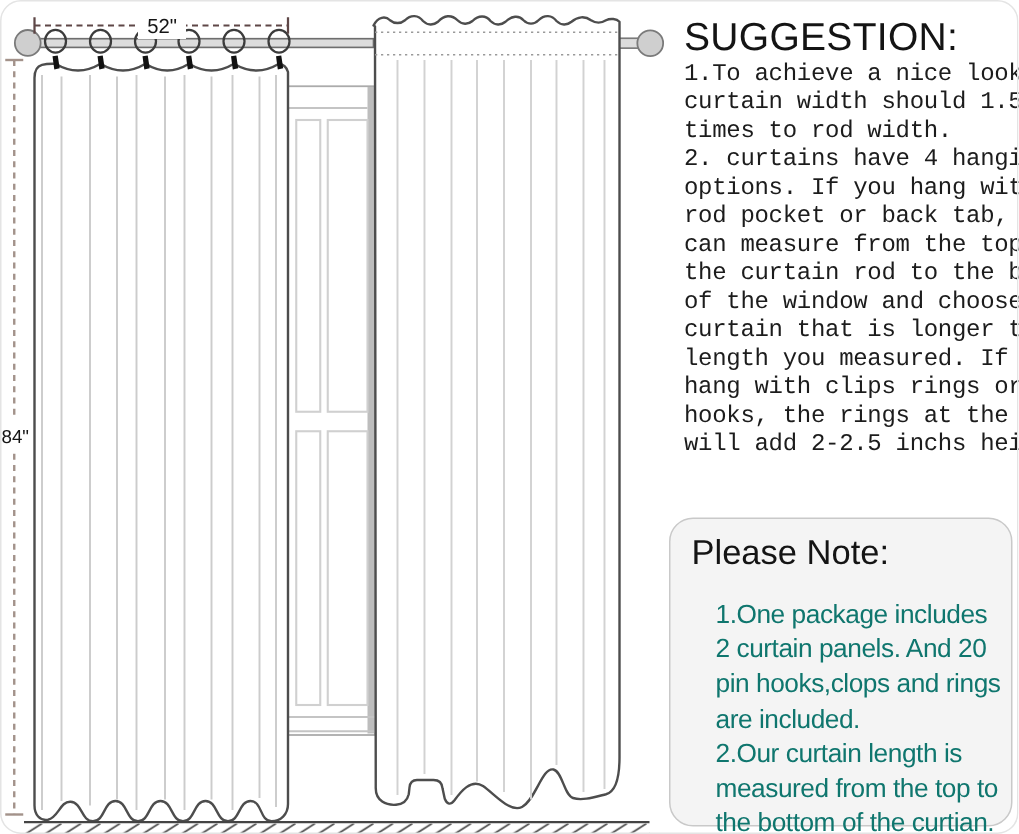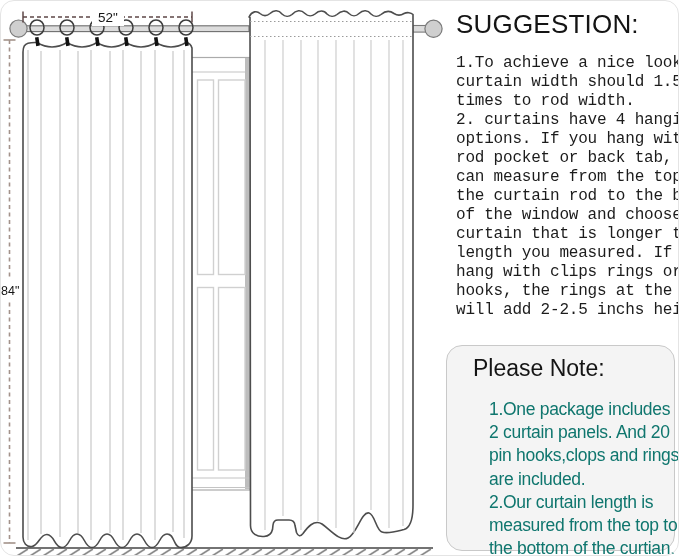--- a/index.html
+++ b/index.html
@@ -1,24 +1,24 @@
 <!DOCTYPE html>
 <html><head>
 <meta charset="utf-8">
 <style>
   html,body{margin:0;padding:0;background:#fff;}
   body{width:679px;height:556px;position:relative;overflow:hidden;
        font-family:"Liberation Sans", sans-serif;color:#1a1a1a;}
   .frame{position:absolute;inset:0;border:1px solid #e4e4e4;border-radius:14px;pointer-events:none;}
   .diagram{position:absolute;left:0;top:0;}
   .right-col{position:absolute;left:456px;top:9px;width:223px;}
-  .sg-title{font-size:26px;line-height:31px;font-weight:500;letter-spacing:.2px;margin:0 0 14px 0;color:#141414;}
+  .sg-title{font-size:26px;line-height:31px;font-weight:500;letter-spacing:.2px;margin:0 0 0 0;color:#141414;}
   .sg-body{font-size:16px;line-height:19px;letter-spacing:-.2px;white-space:pre;margin:0;color:#1c1c1c;font-family:Liberation Mono, monospace;}
   .note-box{position:absolute;left:446px;top:345px;width:229px;height:206px;box-sizing:border-box;
-            background:#f4f4f4;border:1.5px solid #c9c9c9;border-radius:16px;padding:8px 0 0 26px;}
+            background:#f4f4f4;border:1.5px solid #c9c9c9;border-radius:16px;padding:8px 0 0 14px;}
   .note-title{font-size:23px;line-height:28px;font-weight:500;margin:0 0 2px 0;color:#141414;}
   .note-body{font-size:17.5px;line-height:23.2px;letter-spacing:-.3px;white-space:pre;margin:16px;color:#0f766e;}
 </style>
 </head>
 <body>
 
 <svg class="diagram" width="455" height="556" viewBox="0 0 455 556">
   <defs>
     <pattern id="hatch" patternUnits="userSpaceOnUse" x="16" y="548.5" width="13" height="8">
       <line x1="1" y1="7.5" x2="12" y2="0.5" stroke="#4a4a4a" stroke-width="1.1"></line>

